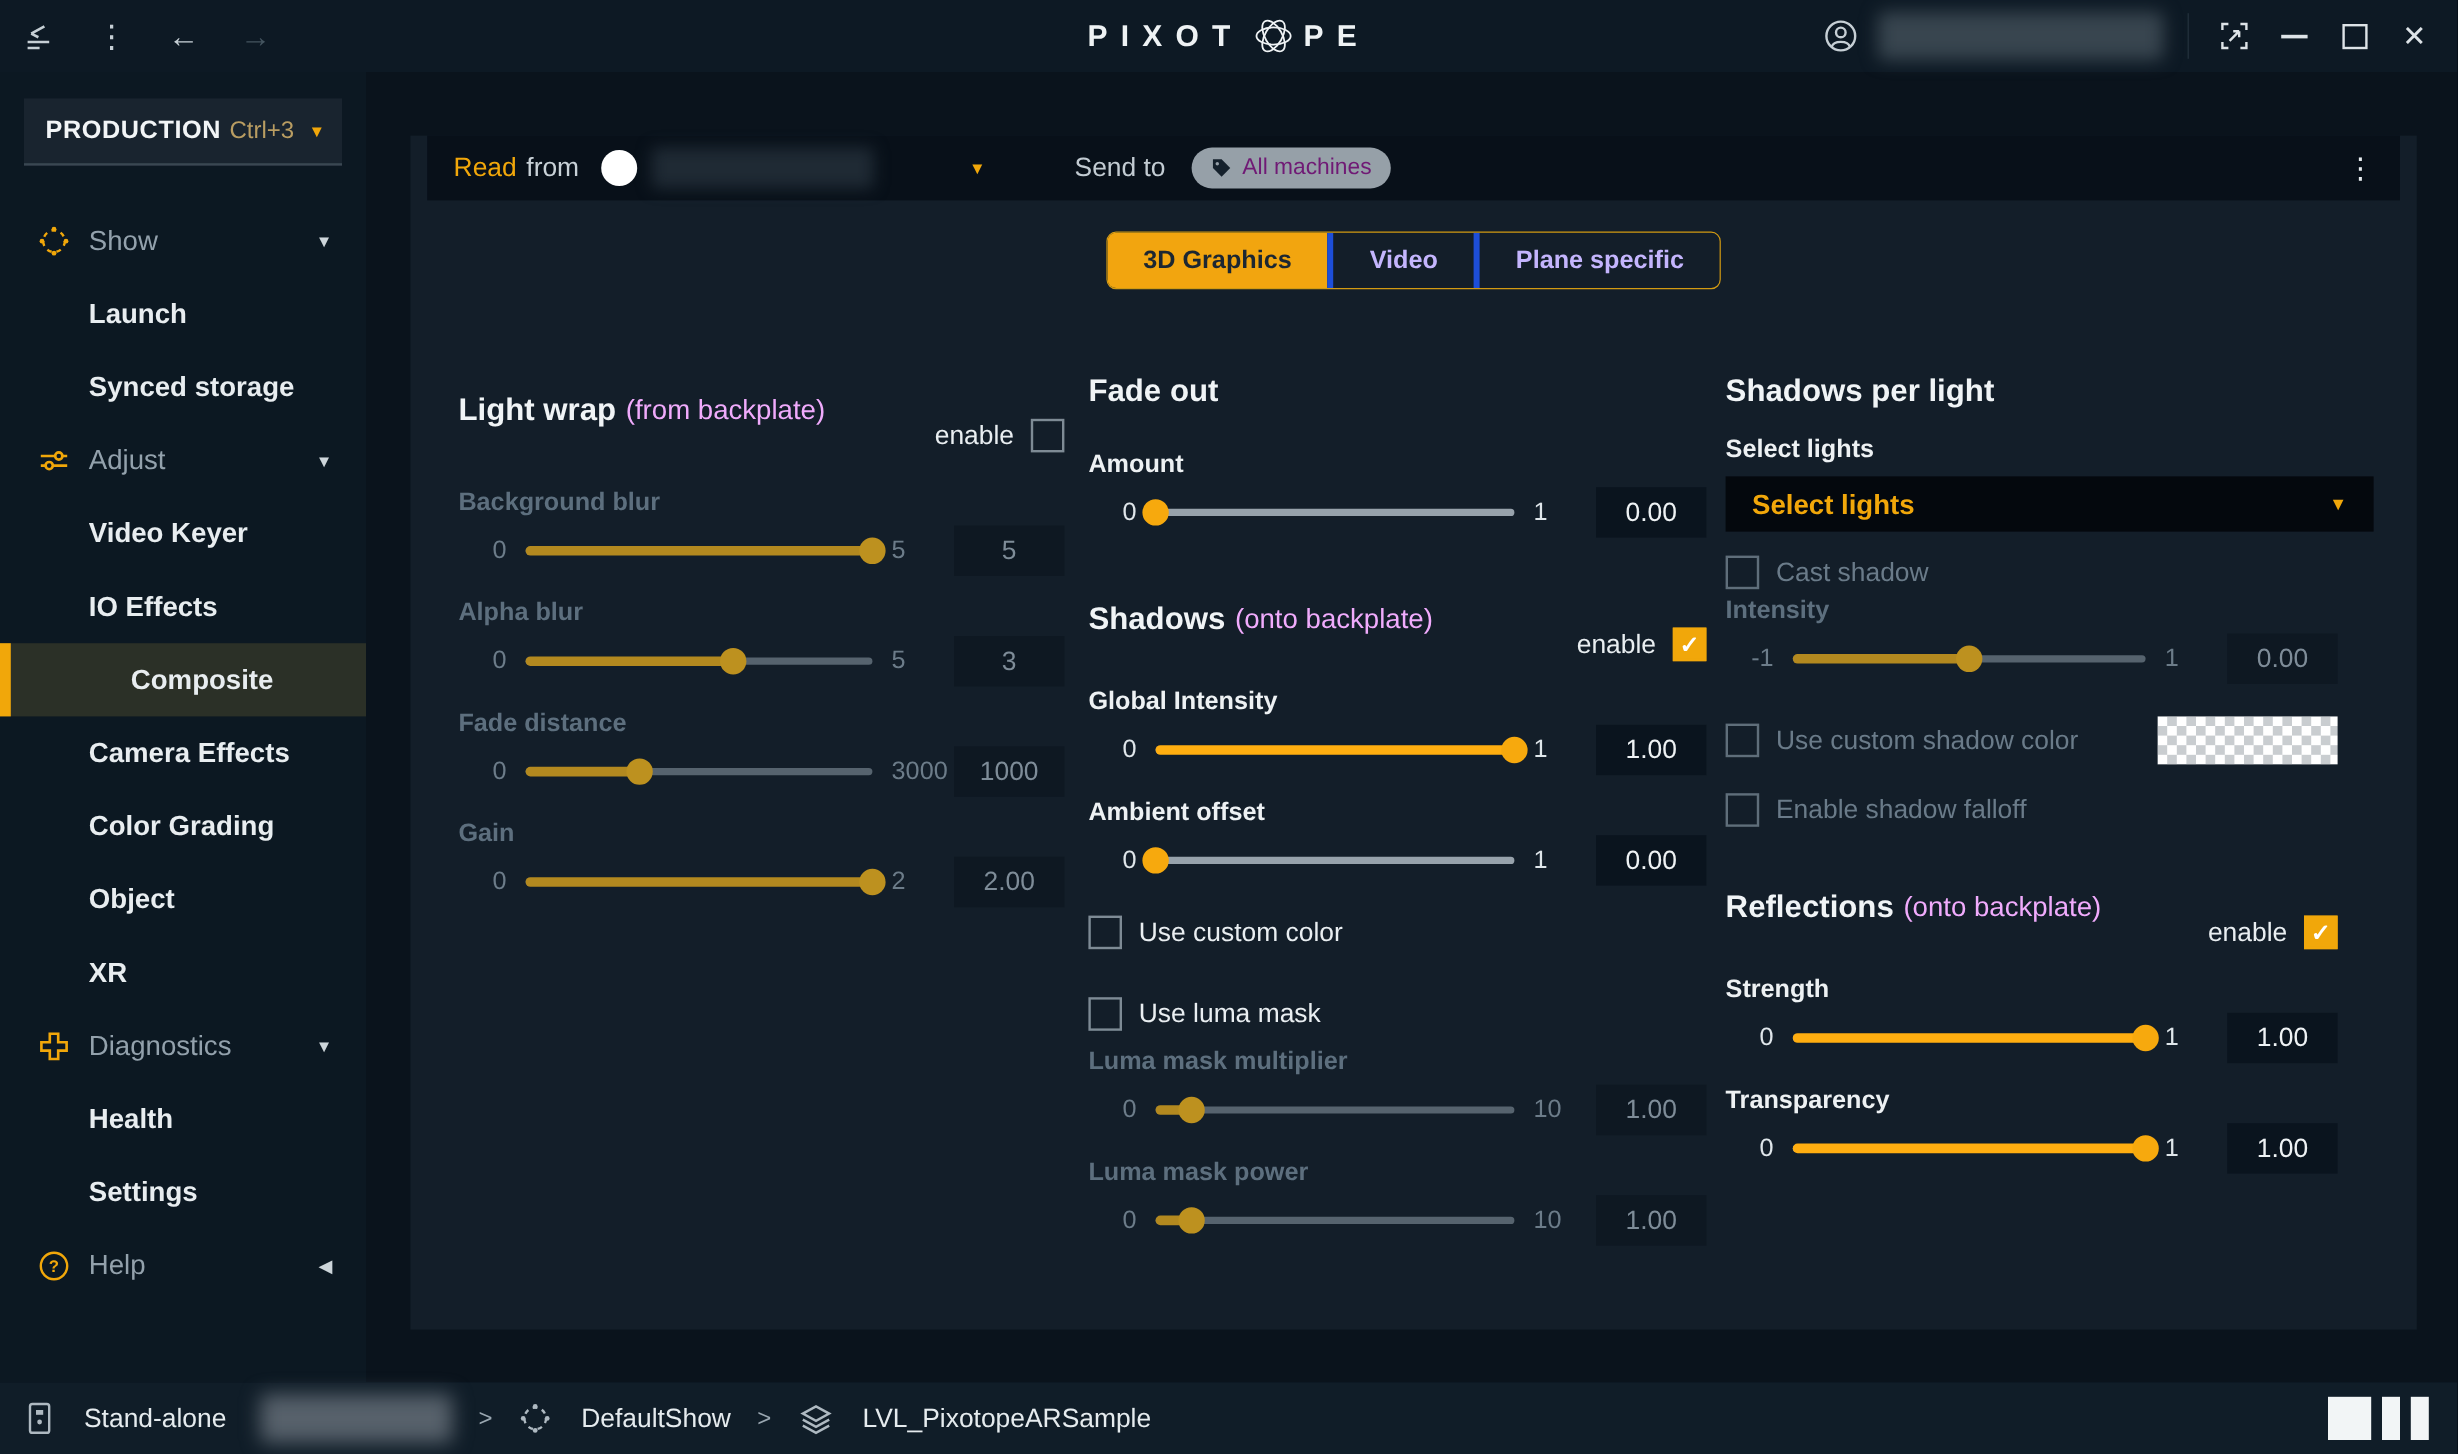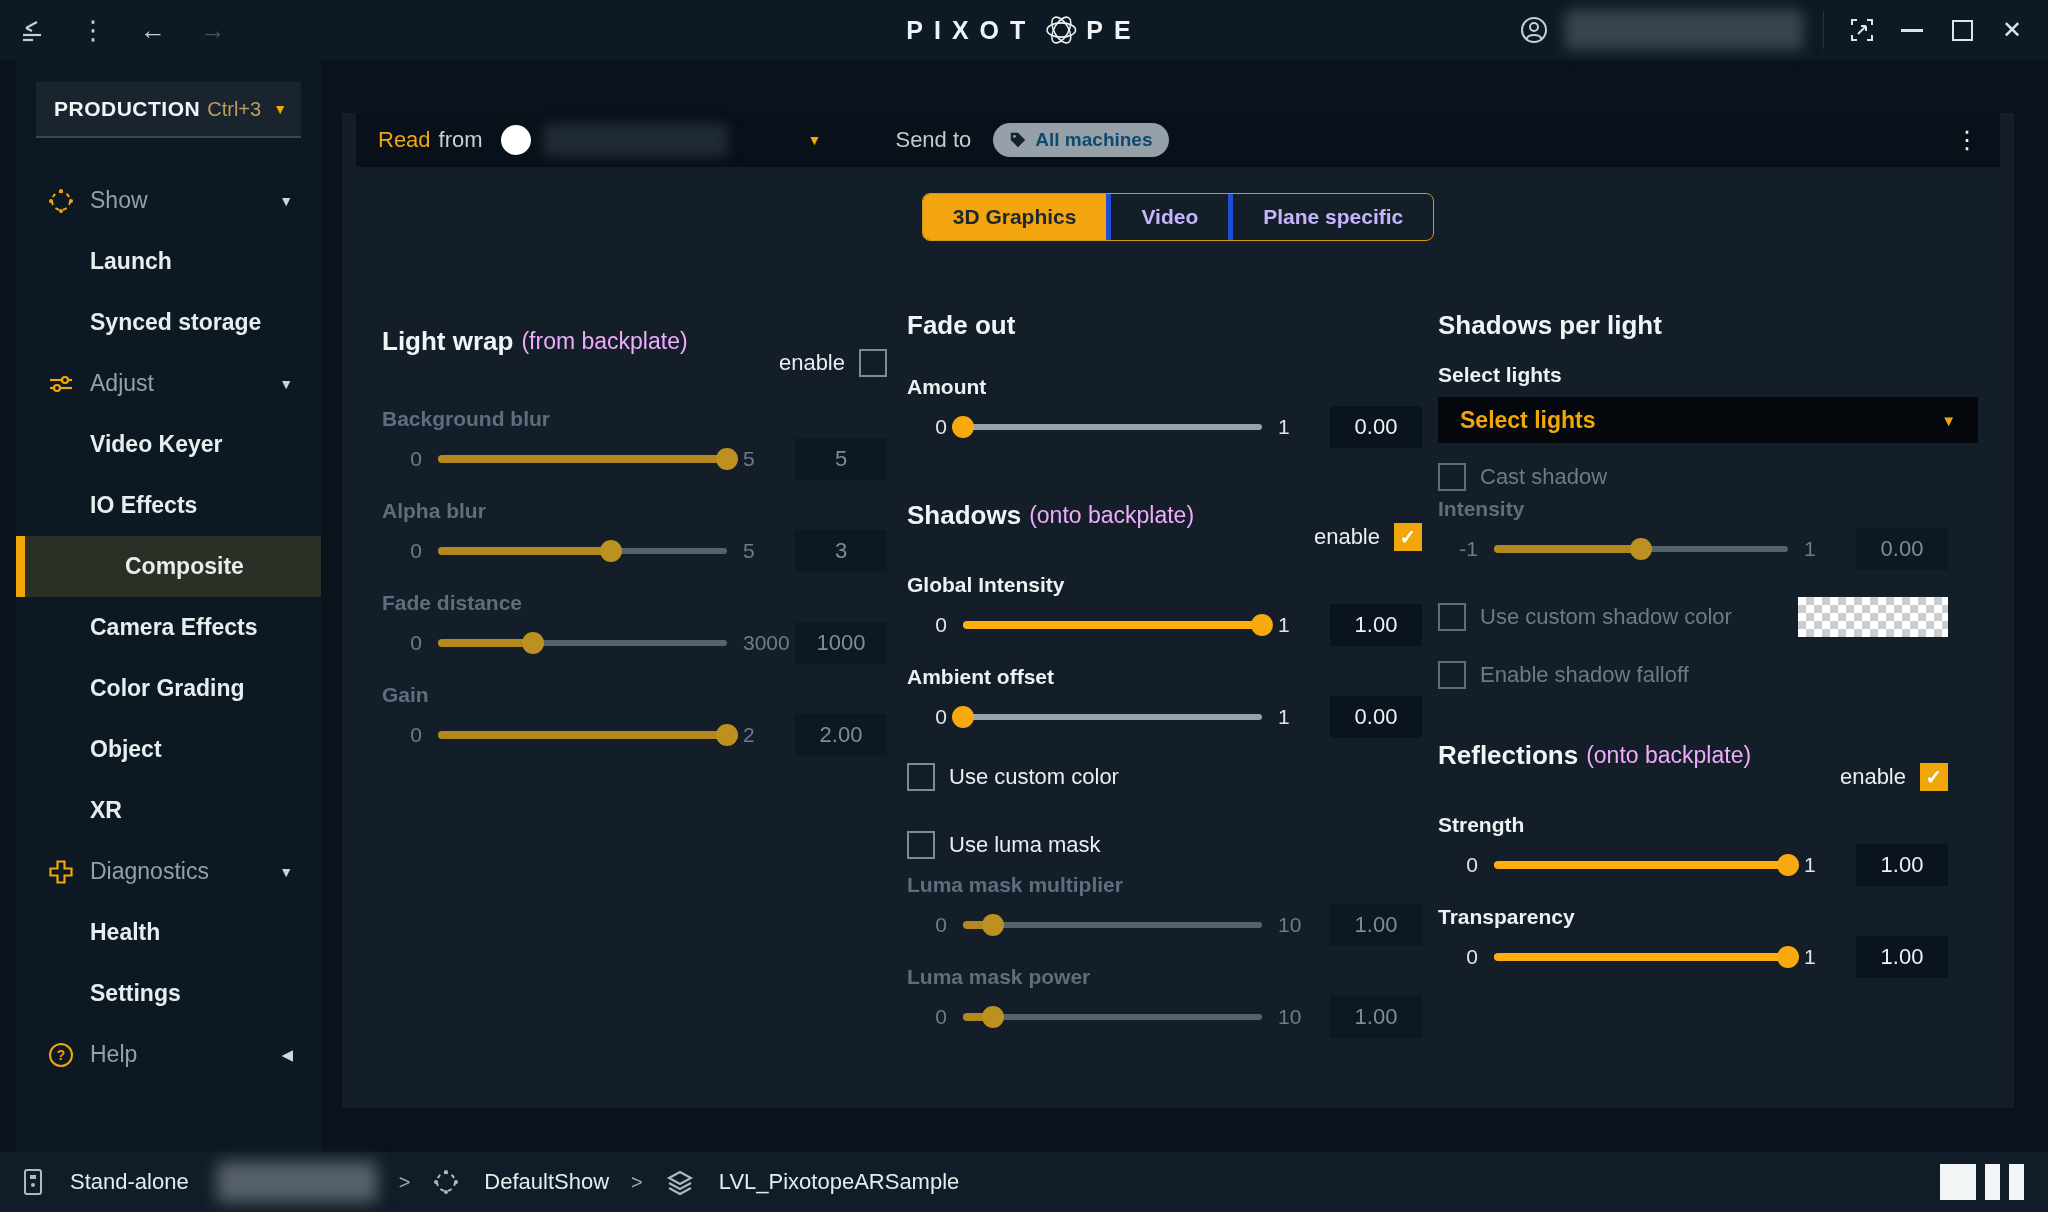--- a/index.html
+++ b/index.html
@@ -20,21 +20,21 @@
   .logo-txt { font-size:25px; font-weight:700; letter-spacing:11px; }
   .topbar-right { position:absolute; right:0; top:0; height:60px; display:flex; align-items:center; gap:14px; padding-right:18px; }
   .user-blob { width:238px; height:40px; border-radius:5px; background:#38454f; filter:blur(7px); }
   .tb-divider { width:1px; height:38px; background:#25323d; margin:0 6px; }
   .win-btn { width:36px; height:36px; display:flex; align-items:center; justify-content:center;
              color:#dde3e7; font-size:24px; cursor:pointer; }
   .maxi-box { width:21px; height:21px; border:2px solid #dde3e7; }
   .mini-bar { width:22px; height:3px; background:#dde3e7; }
 
   
-  .sidebar { position:absolute; left:16px; top:60px; width:305px; height:1092px; background:#0c1822; }
+  .sidebar { position:absolute; left:0; top:60px; width:305px; height:1092px; background:#0c1822; }
   .mode-box { margin:22px 20px 0 20px; height:56px; background:#19242f; border-bottom:2px solid #3a4752;
               display:flex; align-items:center; padding:0 14px 0 18px; }
   .mode-label { color:#f2f5f7; font-weight:700; font-size:21px; letter-spacing:0.5px; }
   .mode-key { color:#b99d62; font-size:20px; margin-left:auto; }
   .mode-caret { color:#f1a70a; font-size:14px; margin-left:12px; }
   .nav { margin-top:32px; }
   .nav-item { position:relative; height:61px; display:flex; align-items:center; padding-left:30px; cursor:pointer; }
   .nav-item .nicon { width:30px; height:30px; margin-right:14px; display:flex; align-items:center; justify-content:center; }
   .nav-group-label { color:#93a1ac; font-size:23px; }
   .nav-sub { padding-left:74px; }
@@ -48,21 +48,21 @@
   .readbar { margin:0 14px; height:54px; background:#081019; display:flex; align-items:center; padding:0 16px 0 22px; }
   .rb-read { color:#f1a70a; font-size:22px; font-weight:400; }
   .rb-from { color:#c8d1d7; font-size:22px; margin-left:8px; }
   .rb-dot { width:30px; height:30px; border-radius:50%; background:#ffffff; margin-left:18px; }
   .rb-machine { width:185px; height:34px; border-radius:4px; background:#1f2a34; filter:blur(6px); margin-left:12px; }
   .rb-caret { color:#f1a70a; font-size:14px; margin-left:80px; cursor:pointer; }
   .rb-sendto { color:#c2cbd2; font-size:22px; margin-left:74px; }
   .rb-chip { margin-left:22px; height:34px; background:#96a0a8; border-radius:17px; display:flex; align-items:center;
              gap:8px; padding:0 16px; cursor:pointer; }
   .rb-chip svg { display:block; }
-  .rb-chip-label { color:#0c4a6e; font-size:19px; font-weight:700; }
+  .rb-chip-label { color:#701a75; font-size:19px; font-weight:400; }
   .rb-kebab { margin-left:auto; color:#e8edf0; font-size:24px; width:34px; text-align:center; cursor:pointer; }
 
   
   .tabs-row { display:flex; justify-content:center; margin-top:26px; }
   .tabs { display:flex; border:1px solid #d29a12; border-radius:8px; overflow:hidden; height:48px; }
   .tab { display:flex; align-items:center; justify-content:center; padding:0 30px; color:#c4b5fd;
          font-size:21px; font-weight:700; cursor:pointer; border-left:5px solid #1d4ed8; }
   .tab:first-child { border-left:none; }
   .tab.active { background:#f2a50f; color:#1c2732; border-left:none; }
 

